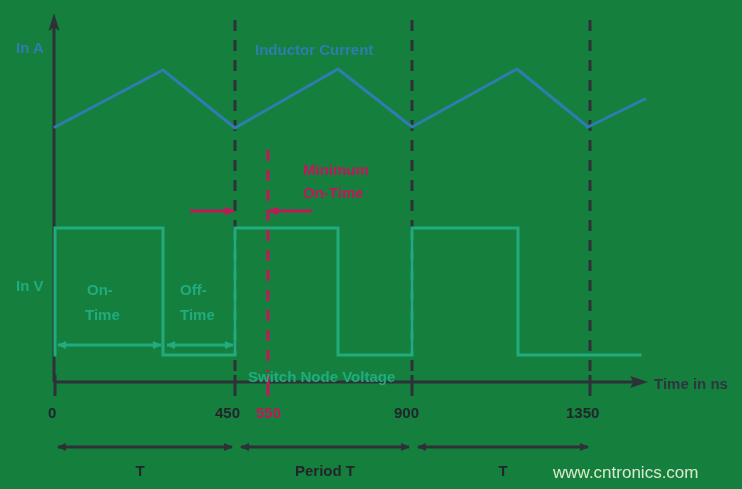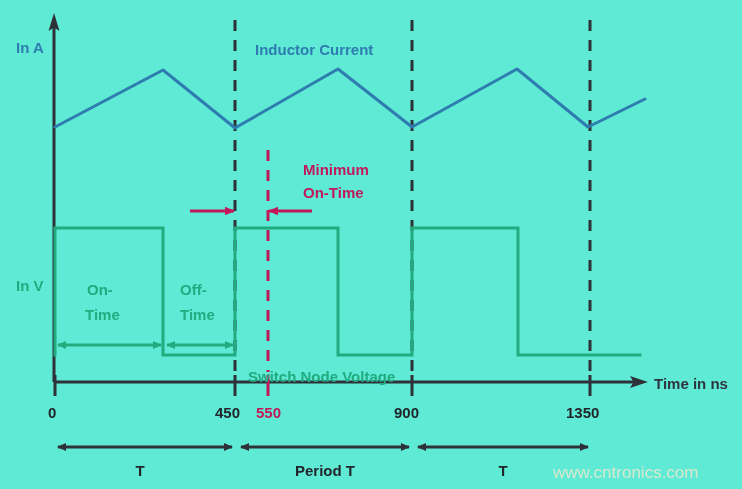--- a/index.html
+++ b/index.html
@@ -8,21 +8,21 @@
     padding: 0;
     background: #ffffff;
   }
   body {
     font-family: "Liberation Sans", sans-serif;
   }
   #figure-root {
     position: relative;
     width: 742px;
     height: 489px;
-    background: #5eead4;
+    background: #15803d;
     overflow: hidden;
     text-align: center;
   }
   #figure-svg {
     position: absolute;
     left: 0;
     top: 0;
     width: 742px;
     height: 489px;
     display: block;

